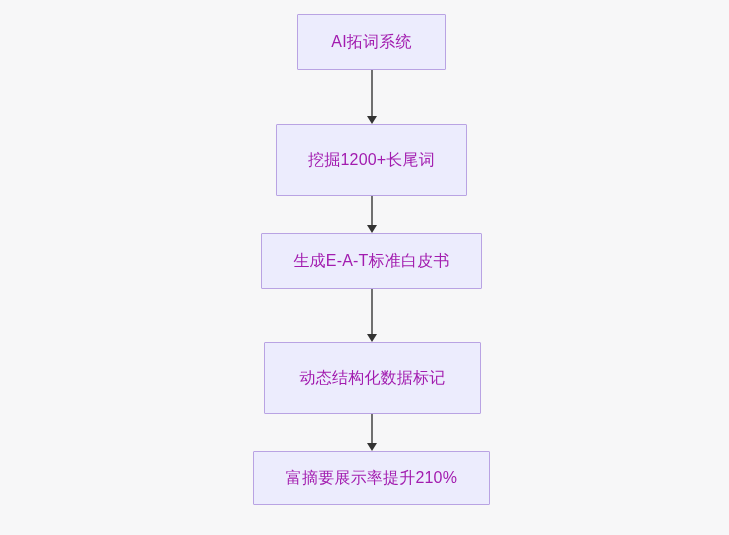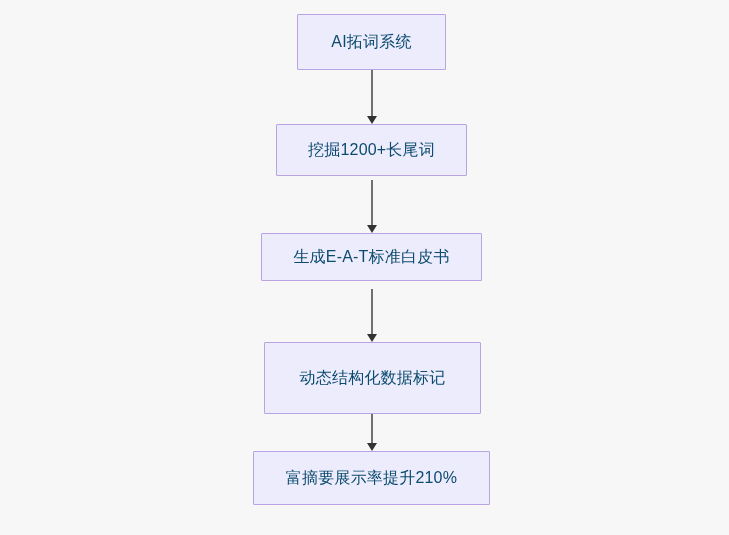--- a/index.html
+++ b/index.html
@@ -26,21 +26,21 @@
     border: 1.5px solid #b9a3e3;
     border-radius: 1px;
     display: flex;
     align-items: center;
     justify-content: center;
     z-index: 2;
   }
   .node-label {
     font-size: 16px;
     line-height: 1.2;
-    color: #0c4a6e;
+    color: #a21caf;
     letter-spacing: 0.2px;
     white-space: nowrap;
     text-align: center;
     font-family: "Liberation Sans", "DejaVu Sans", sans-serif;
   }
   .edge {
     position: absolute;
     z-index: 1;
   }
   .edge-line {
@@ -82,25 +82,25 @@
 
   <div class="edge" style="left:371px; top:398px; width:2px; height:53px;">
     <div class="edge-line" style="height:45px;"></div>
     <div class="edge-arrow" style="top:45px;"></div>
   </div>
 
   <div class="node" style="left:297px; top:14px; width:149px; height:56px;">
     <span class="node-label">AI拓词系统</span>
   </div>
 
-  <div class="node" style="left:276px; top:124px; width:191px; height:52px;">
+  <div class="node" style="left:276px; top:124px; width:191px; height:72px;">
     <span class="node-label">挖掘1200+长尾词</span>
   </div>
 
-  <div class="node" style="left:261px; top:233px; width:221px; height:48px;">
+  <div class="node" style="left:261px; top:233px; width:221px; height:56px;">
     <span class="node-label">生成E-A-T标准白皮书</span>
   </div>
 
   <div class="node" style="left:264px; top:342px; width:217px; height:72px;">
     <span class="node-label">动态结构化数据标记</span>
   </div>
 
   <div class="node" style="left:253px; top:451px; width:237px; height:54px;">
     <span class="node-label">富摘要展示率提升210%</span>
   </div>

